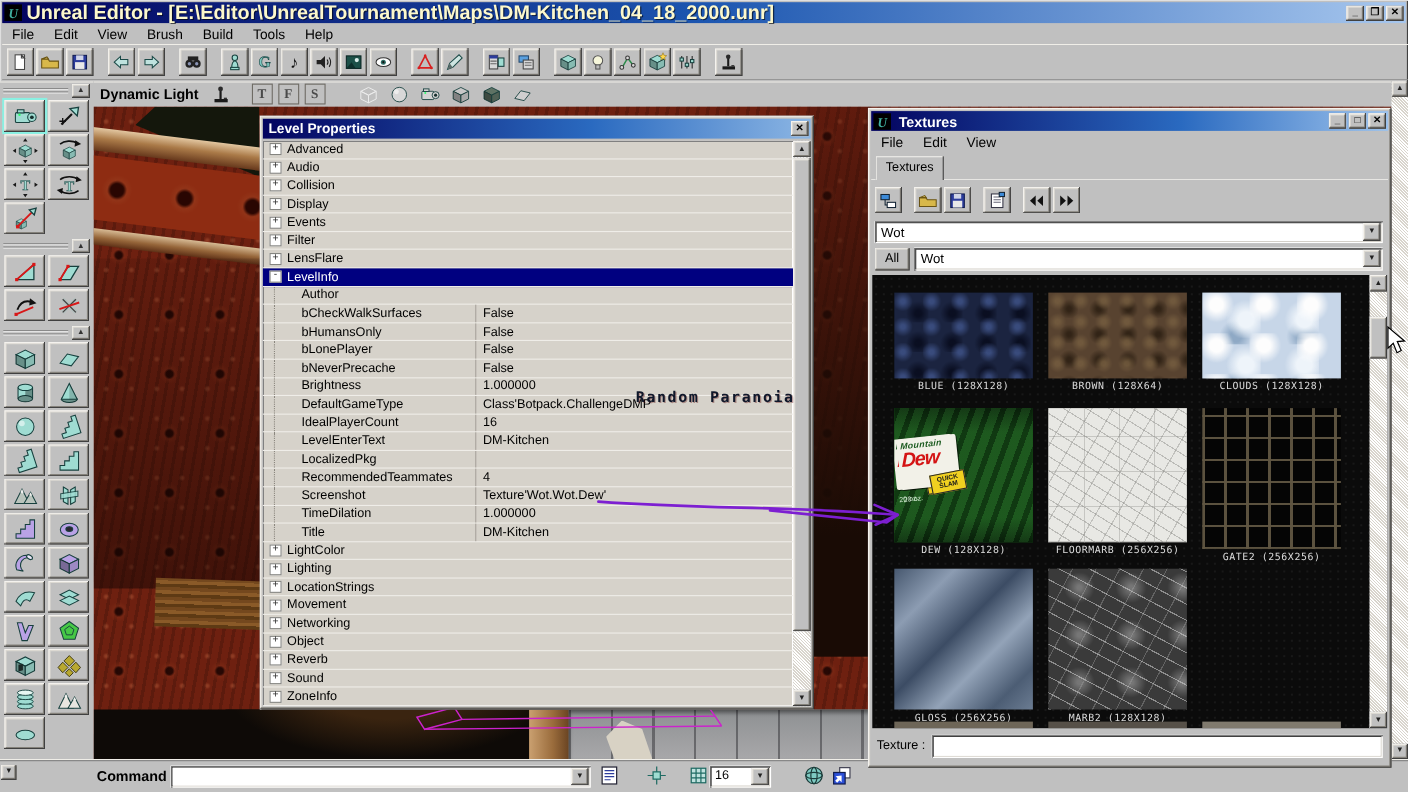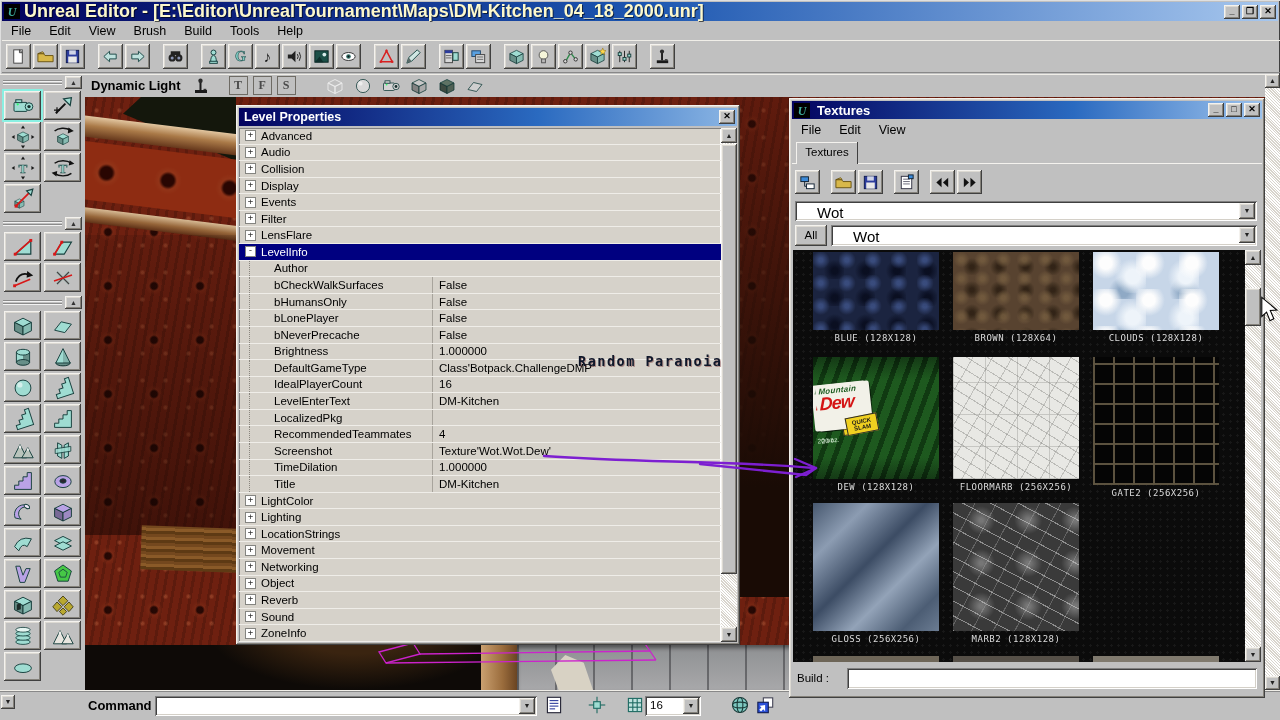--- a/index.html
+++ b/index.html
@@ -127,27 +127,27 @@
   #tw-title-text{color:#fff;font-weight:bold;font-size:13px;margin-left:3px}
   #tw-menu{position:absolute;left:3px;top:22px;height:19px;display:flex;align-items:center}
   #tw-tabs{position:absolute;left:3px;top:43px;right:3px;height:23px;box-shadow:inset 0 -1px 0 #f4f2ee}
   #tw-tab{position:absolute;left:4px;top:1px;width:62px;height:22px;font-size:11.5px;text-align:center;line-height:21px;
     background:#c0c0c0;box-shadow:inset -1px 0 0 #404040, inset 1px 1px 0 #f4f2ee}
   #tw-toolbar{position:absolute;left:6px;top:70px;height:28px;display:flex;align-items:center}
   .twb{width:25px;height:24px;display:flex;align-items:center;justify-content:center;margin-right:2px}
   .twb .ic{width:19px;height:19px}
   .twb-gap{width:9px}
   #tw-combo1{position:absolute;left:6px;top:103px;right:8px;height:20px}
-  .combo-val{position:absolute;left:22px;top:3px;font-size:15px;color:#000}
+  .combo-val{position:absolute;left:6px;top:3px;font-size:12px;color:#000}
   #tw-allrow{position:absolute;left:6px;top:127px;right:8px;height:21px}
   #tw-all{position:absolute;left:0;top:0;width:32px;height:21px;font-size:11.5px;text-align:center;line-height:20px}
   #tw-combo2{position:absolute;left:36px;top:0;right:0;height:21px}
   #tex-grid{position:absolute;left:4px;top:152px;right:4px;height:412px;background-color:#0b0b0b;overflow:hidden;
     background-image:radial-gradient(circle, #181818 1px, rgba(0,0,0,0) 1.4px);background-size:7px 7px}
-  #tex-cells{position:absolute;left:20px;top:2px;width:440px;display:flex;flex-wrap:wrap}
+  #tex-cells{position:absolute;left:20px;top:16px;width:440px;display:flex;flex-wrap:wrap}
   .tex-cell{width:126px;margin-right:14px}
   .tex-cell.r0{margin-bottom:14px}
   .tex-cell.r1{margin-bottom:11px}
   .tex-img{width:126px}
   .r0 .tex-img{height:78px}
   .r1 .tex-img{height:122px}
   .r2 .tex-img{height:128px}
   .tex-label{font-family:"DejaVu Sans Mono",monospace;font-size:9px;color:#dcdcdc;text-align:center;margin-top:3px;letter-spacing:0.5px;white-space:nowrap}
   .tex-sliver{position:absolute;bottom:0;width:126px;height:6px}
   .blue{background-color:#1b2440;background-image:radial-gradient(circle at 30% 35%, rgba(70,92,150,.7) 2px, rgba(0,0,0,0) 9px),radial-gradient(circle at 70% 70%, rgba(8,12,30,.9) 3px, rgba(0,0,0,0) 11px);background-size:26px 23px,31px 27px}
@@ -1135,21 +1135,21 @@
       <div class="tex-sliver" style="left:20px;background:#6e6658"></div>
       <div class="tex-sliver" style="left:160px;background:#565048"></div>
       <div class="tex-sliver" style="left:300px;background:#807a6e"></div>
       <div id="tw-scroll">
         <div class="sb b3" style="top:0">▲</div>
         <div class="sb-thumb b3" style="top:38px;height:38px;left:0;width:16px"></div>
         <div class="sb b3" style="top:397px">▼</div>
       </div>
     </div>
     <div id="tw-filter">
-      <span id="tw-filter-label">Build :</span>
+      <span id="tw-filter-label">Texture :</span>
       <div id="tw-filter-input" class="sunk">
         <input value="" style="">
       </div>
     </div>
   </div>
 
   <svg id="arrow-overlay" viewBox="0 0 1280 720">
     <g fill="none" stroke-width="2.4" stroke-linecap="round">
       <path class="arr" d="M544,456 C640,463 720,460 814,468" stroke="#7d1fd1"></path>
       <path class="arr" d="M700,464 L806,475 L816,468" stroke="#7d1fd1"></path>

